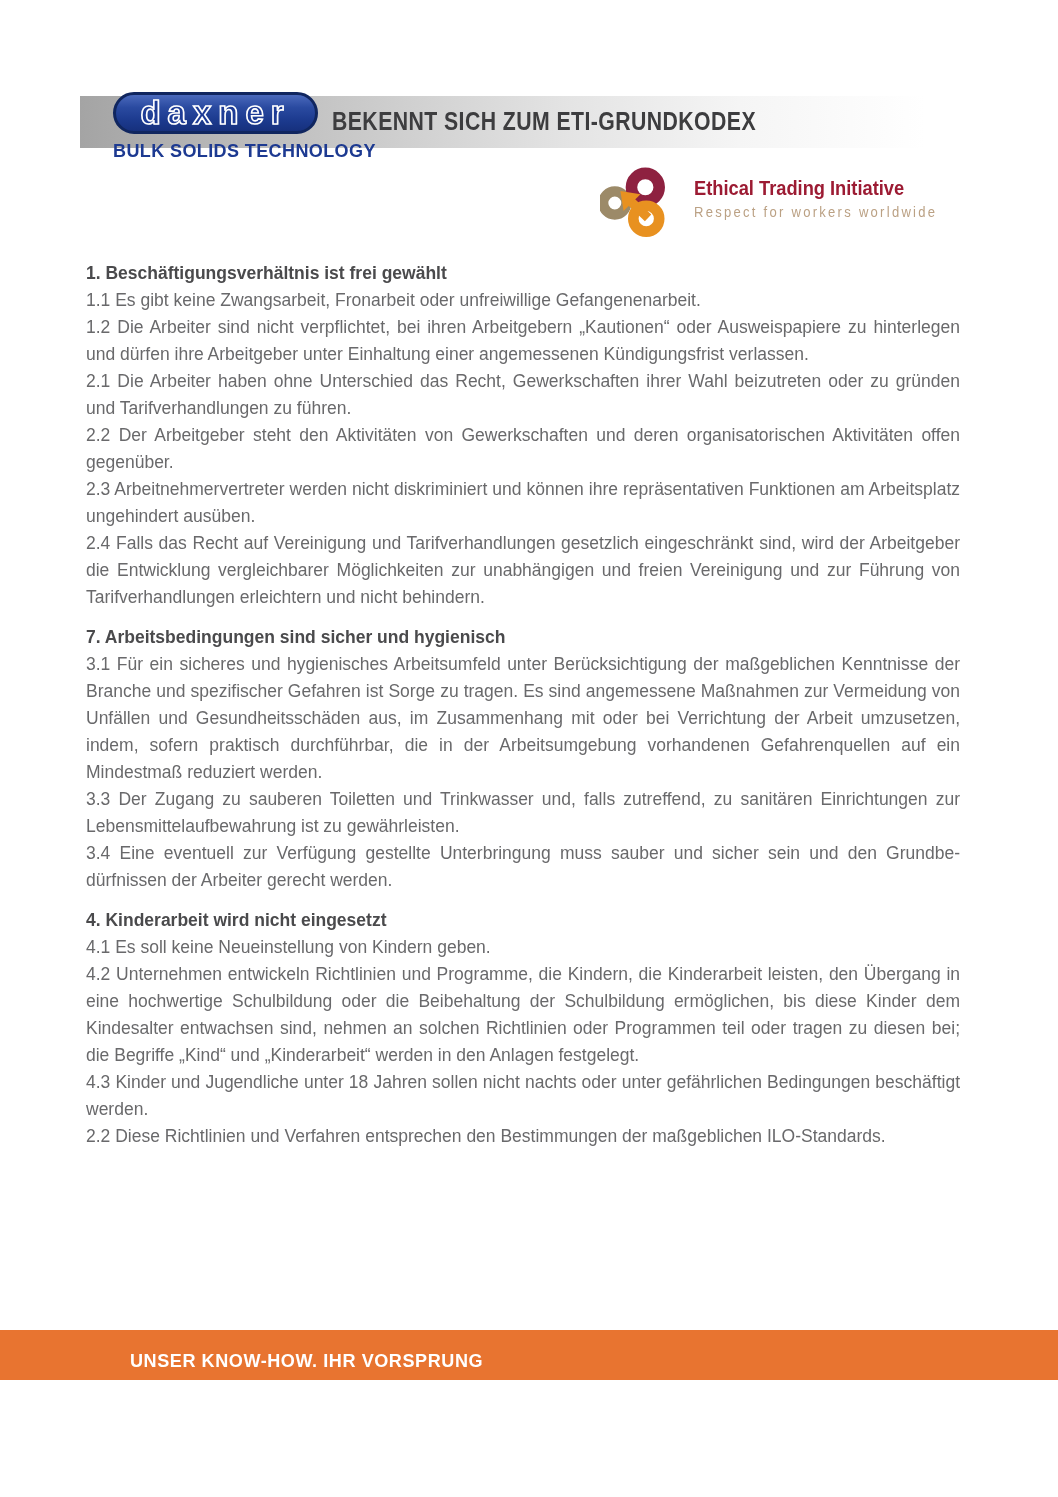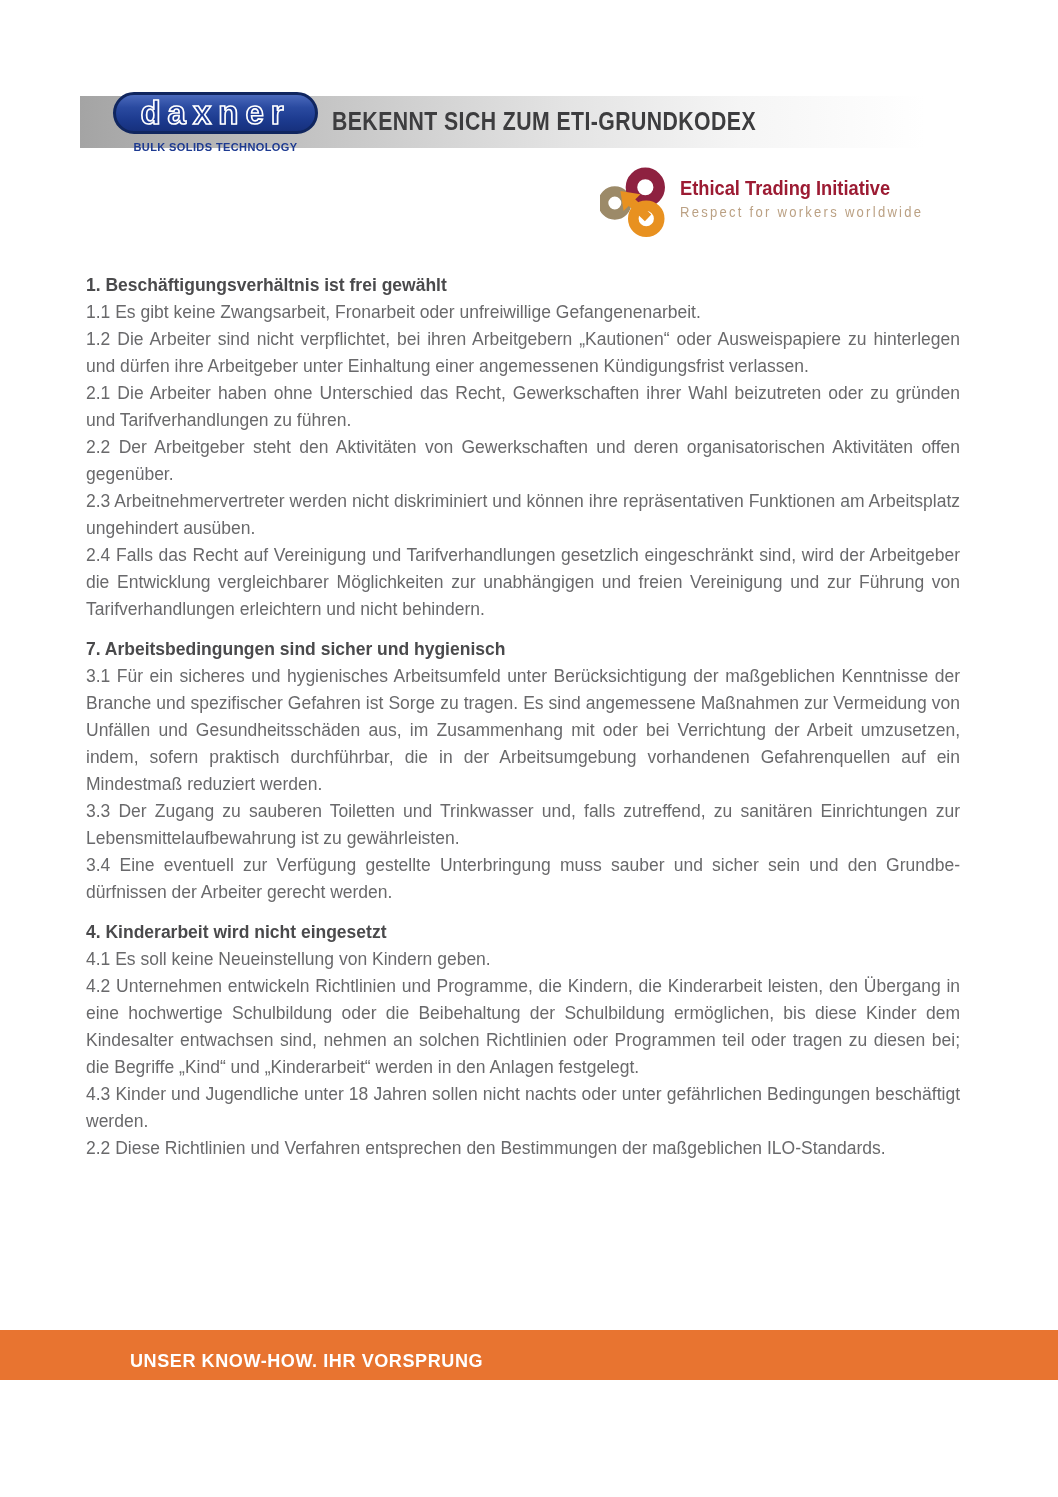--- a/index.html
+++ b/index.html
@@ -20,45 +20,45 @@
     display:flex;align-items:center;justify-content:center;
   }
   .daxner-wordmark{
     font-size:33px;font-weight:bold;color:#1e3c96;letter-spacing:7px;
     -webkit-text-stroke:1.6px #ffffff;
     text-shadow:0 0 1px #fff, 0 0 1px #fff;
     line-height:1;transform:translateY(-1px);
   }
   .bulk-tagline{
     position:absolute;left:113px;top:141px;width:205px;text-align:center;
-    font-size:11px;font-weight:bold;color:#1d3a91;letter-spacing:0.4px;white-space:nowrap;
+    font-size:18px;font-weight:bold;color:#1d3a91;letter-spacing:0.4px;white-space:nowrap;
   }
   .header-title{
     position:absolute;left:332px;top:107px;
     font-size:25px;font-weight:bold;color:#3d3d3f;letter-spacing:0.5px;white-space:nowrap;
     transform:scaleX(0.85);transform-origin:left center;
   }
   
   .eti{position:absolute;left:600px;top:166px;display:flex;align-items:flex-start;}
   .eti-mark{width:74px;height:74px;flex:0 0 auto;}
-  .eti-textblock{margin-left:6px;margin-top:10px;}
+  .eti-textblock{margin-left:20px;margin-top:10px;}
   .eti-title{
     font-size:21px;font-weight:bold;color:#9c1b33;white-space:nowrap;
     transform:scaleX(0.87);transform-origin:left center;line-height:1.15;
   }
   .eti-tagline{
     font-size:15px;color:#bba184;letter-spacing:2.6px;white-space:nowrap;margin-top:3px;
     transform:scaleX(0.87);transform-origin:left center;
   }
   
   .content{position:absolute;left:86px;top:256px;width:874px;}
   .section-heading{
     font-size:17.5px;font-weight:bold;color:#4a4a4c;line-height:27px;margin:13px 0 0 0;
   }
-  .content .section-heading:first-child{margin-top:16px;}
+  .content .section-heading:first-child{margin-top:4px;}
   .para{
     font-size:17.5px;color:#69696b;line-height:27px;margin:0;text-align:justify;
     hyphens:manual;-webkit-hyphens:manual;
   }
   
   .footer-bar{position:absolute;left:0;top:1330px;width:1058px;height:50px;background:#e87430;}
   .footer-slogan{
     position:absolute;left:130px;top:1350px;
     font-size:19px;font-weight:bold;color:#ffffff;letter-spacing:0.6px;white-space:nowrap;
     transform:scaleX(0.95);transform-origin:left center;

